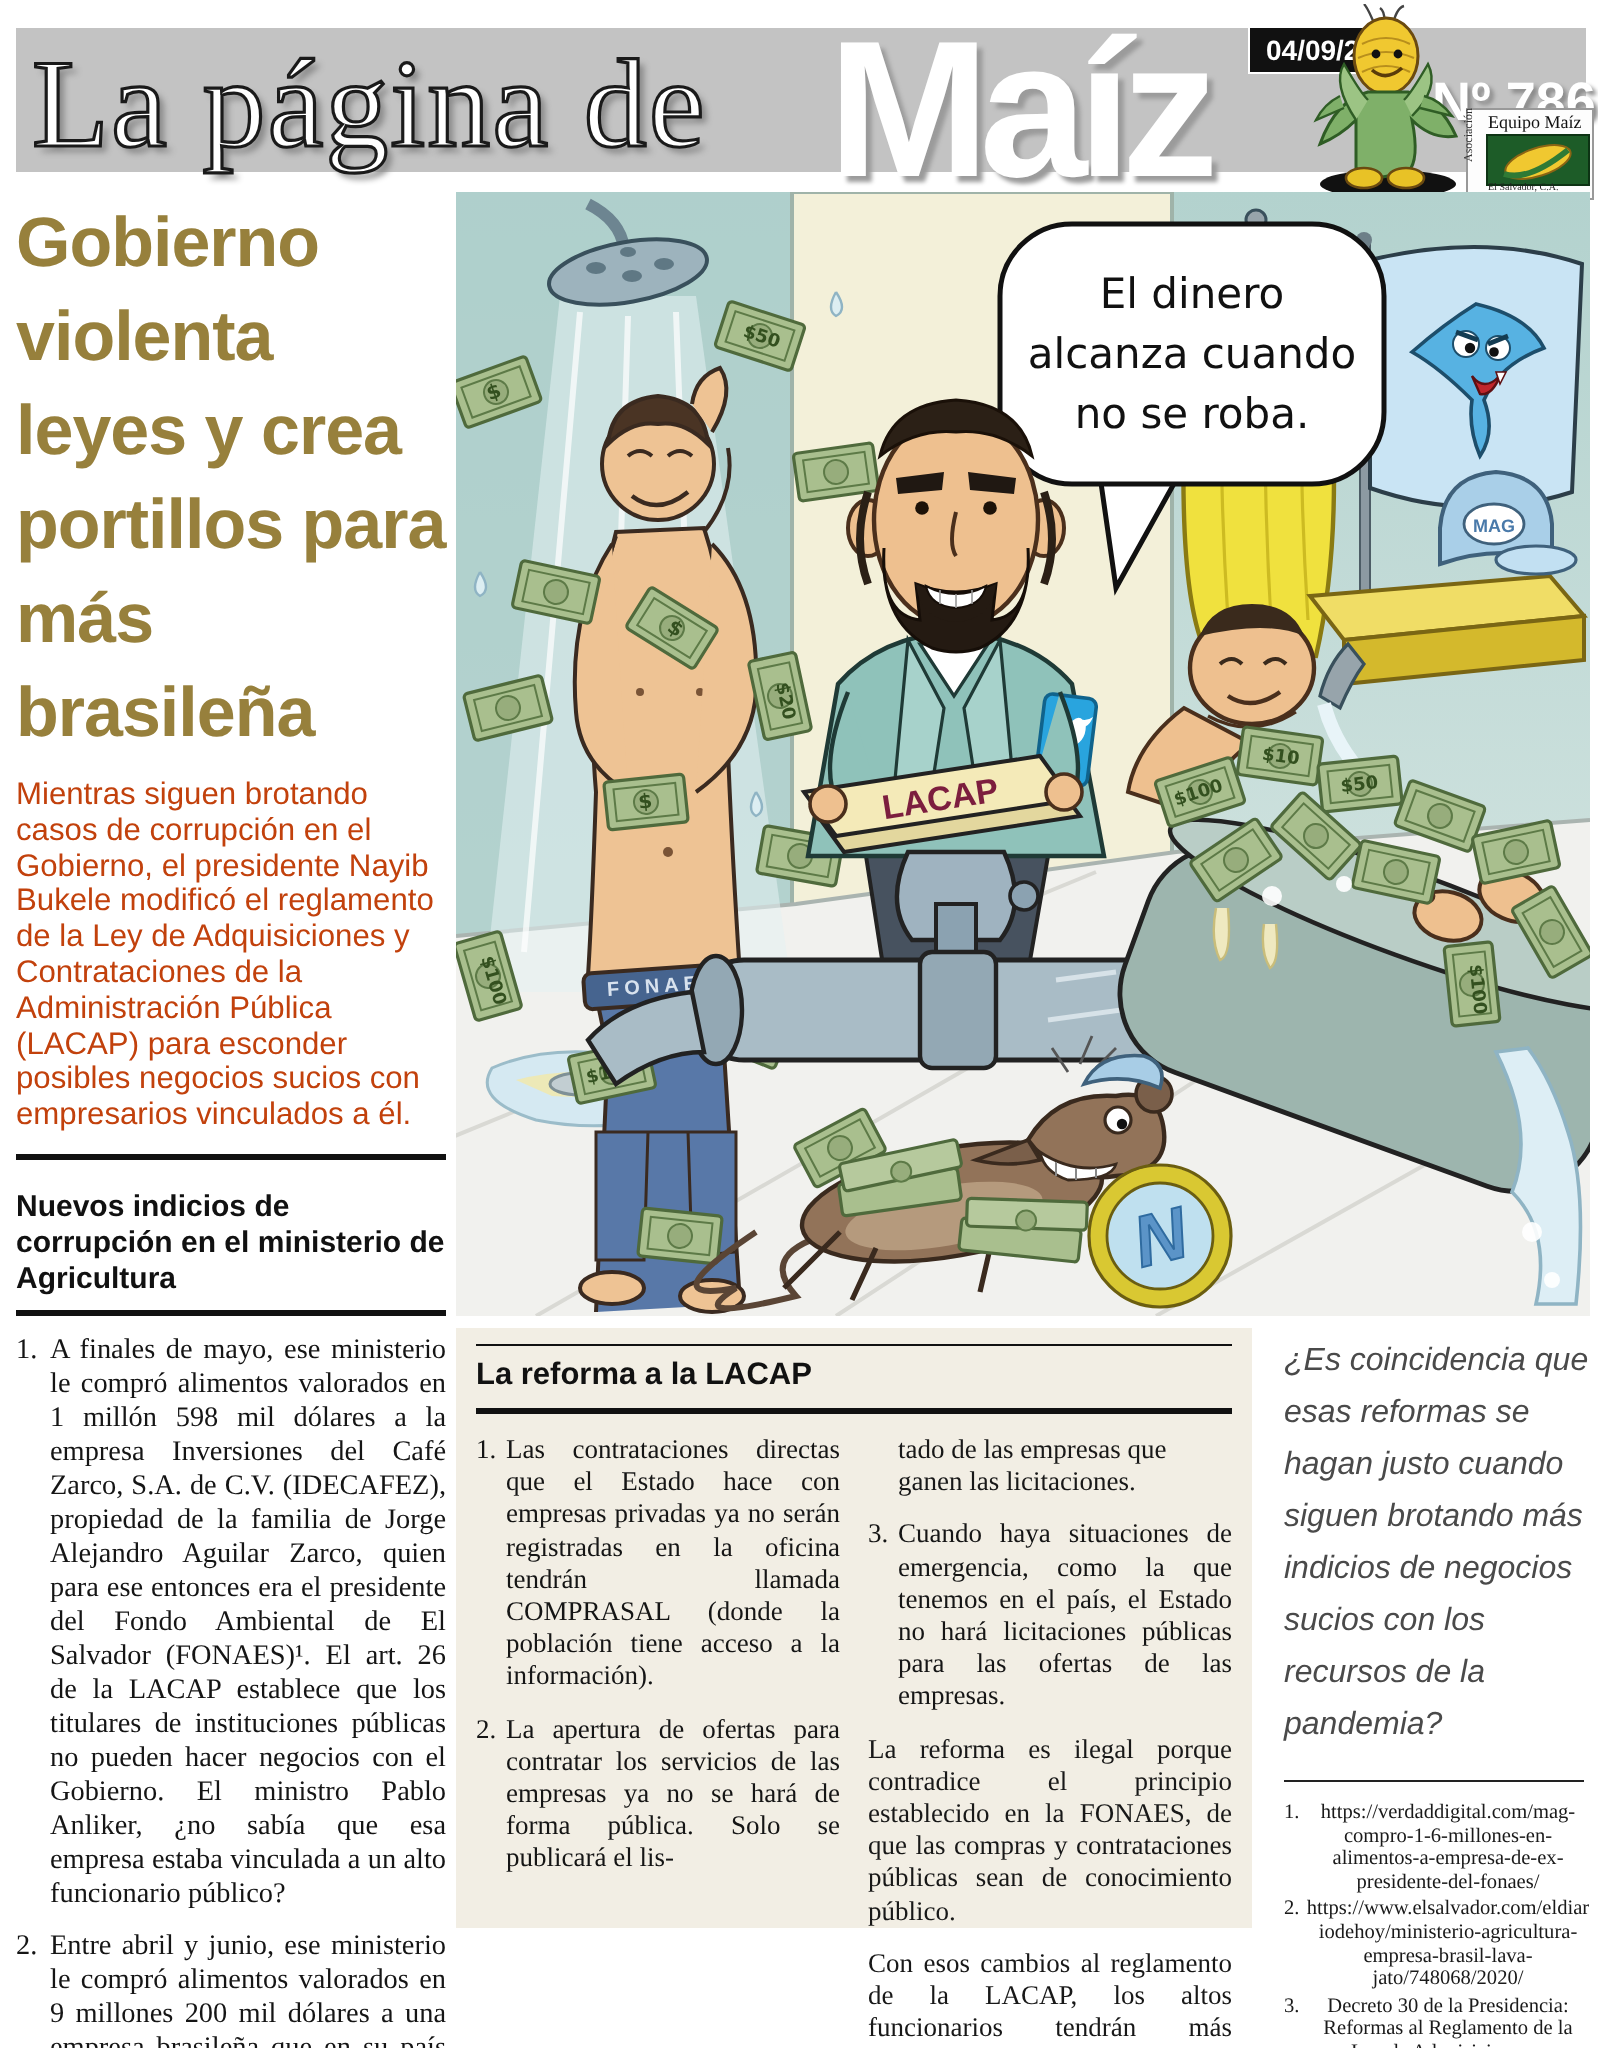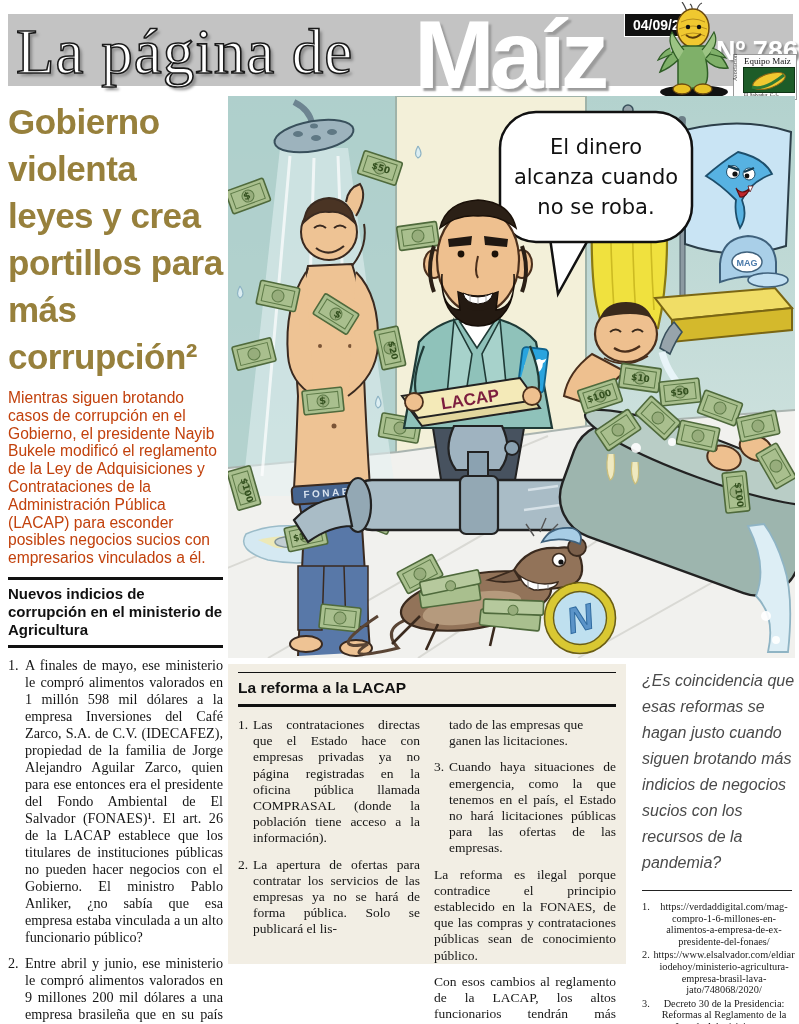--- a/index.html
+++ b/index.html
@@ -22,21 +22,21 @@
   .logo-vertical{position:absolute;left:-2px;top:26px;font-size:6px;color:#333;
         transform:rotate(-90deg);transform-origin:left top;}
   .logo-green{position:absolute;left:9px;top:12px;width:50px;height:24px;background:#1d5c28;border:1px solid #0d3314;}
   .logo-sub{position:absolute;left:10px;top:37px;font-size:5px;color:#222;white-space:nowrap;}
   .mascot{position:absolute;left:648px;top:2px;width:92px;height:98px;}
   
   .left-col{position:absolute;left:8px;top:98px;width:215px;}
   .headline{color:#97803c;font-size:35px;font-weight:bold;line-height:47px;letter-spacing:-0.5px;}
   .lead{margin-top:9px;font-size:15.6px;line-height:17.8px;color:#c2410c;}
   .subhead{margin-top:10px;border-top:3px solid #111;border-bottom:3px solid #111;
-        padding:5px 0 6px 0;font-size:15px;font-weight:bold;line-height:18px;color:#111;}
+        padding:15px 0 6px 0;font-size:15px;font-weight:bold;line-height:18px;color:#111;}
   .num-item{display:flex;margin-top:9px;font-family:"Liberation Serif",serif;
         font-size:14.2px;line-height:17px;color:#151515;}
   .num-item .no{width:17px;flex:none;}
   .num-item .tx{flex:1;text-align:justify;}
   
   .cartoon{position:absolute;left:228px;top:96px;width:567px;height:562px;}
   .bubble-text{font-family:"DejaVu Sans",sans-serif;font-size:21px;fill:#111;text-anchor:middle;}
   .bill-label{font-family:"DejaVu Sans",sans-serif;font-weight:bold;fill:#33501f;text-anchor:middle;}
   
   .reform-box{position:absolute;left:228px;top:664px;width:398px;height:300px;
@@ -90,21 +90,21 @@
     <span class="logo-green">
       <svg viewBox="0 0 50 24" width="50" height="24">
         <ellipse cx="25" cy="13" rx="17" ry="7" fill="#f0c830" transform="rotate(-18 25 13)" stroke="#8a6414"></ellipse>
         <path d="M8 19 Q20 23 40 7" stroke="#2f7a35" stroke-width="3" fill="none"></path>
       </svg>
     </span>
     <span class="logo-sub">El Salvador, C.A.</span>
   </div>
 
   <div class="left-col">
-    <div class="headline">Gobierno violenta leyes y crea portillos para más corrupción²</div>
+    <div class="headline">Gobierno violenta leyes y crea portillos para más brasileña</div>
     <div class="lead">Mientras siguen brotando casos de corrupción en el Gobierno, el presidente Nayib Bukele modificó el reglamento de la Ley de Adquisiciones y Contrataciones de la Administración Pública (LACAP) para esconder posibles negocios sucios con empresarios vinculados a él.</div>
     <div class="subhead">Nuevos indicios de corrupción en el ministerio de Agricultura</div>
     <div class="num-item">
       <span class="no">1.</span>
       <span class="tx">A finales de mayo, ese ministerio le compró alimentos valorados en 1 millón 598 mil dólares a la empresa Inversiones del Café Zarco, S.A. de C.V. (IDECAFEZ), propiedad de la familia de Jorge Alejandro Aguilar Zarco, quien para ese entonces era el presidente del Fondo Ambiental de El Salvador (FONAES)¹. El art. 26 de la LACAP establece que los titulares de instituciones públicas no pueden hacer negocios con el Gobierno. El ministro Pablo Anliker, ¿no sabía que esa empresa estaba vinculada a un alto funcionario público?</span>
     </div>
     <div class="num-item">
       <span class="no">2.</span>
       <span class="tx">Entre abril y junio, ese ministerio le compró alimentos valorados en 9 millones 200 mil dólares a una empresa brasileña que en su país está vinculada a varios escándalos de corrupción². ¿Por qué se hace negocio con empresarios corruptos? ¿Qué hay debajo de la mesa?</span>
     </div>
@@ -356,21 +356,21 @@
     </g>
     <text x="352" y="535" transform="rotate(-14 352 522)" font-size="36" font-weight="bold" font-style="italic" fill="#5b94c8" stroke="#2f6ba0" stroke-width="1" text-anchor="middle" font-family="Liberation Sans, sans-serif">N</text>
   </svg>
 
   <div class="reform-box">
     <div class="reform-title">La reforma a la LACAP</div>
     <div class="reform-cols">
       <div class="reform-col">
         <div class="num-item">
           <span class="no">1.</span>
-          <span class="tx">Las contrataciones directas que el Estado hace con empresas privadas ya no página registradas en la oficina pública llamada COMPRASAL (donde la población tiene acceso a la información).</span>
+          <span class="tx">Las contrataciones directas que el Estado hace con empresas privadas ya no serán registradas en la oficina tendrán llamada COMPRASAL (donde la población tiene acceso a la información).</span>
         </div>
         <div class="num-item">
           <span class="no">2.</span>
           <span class="tx">La apertura de ofertas para contratar los servicios de las empresas ya no se hará de forma pública. Solo se publicará el lis-</span>
         </div>
       </div>
       <div class="reform-col">
         <p style="text-align:left;padding-left:15px;">tado de las empresas que ganen las licitaciones.</p>
         <div class="num-item">
           <span class="no">3.</span>

